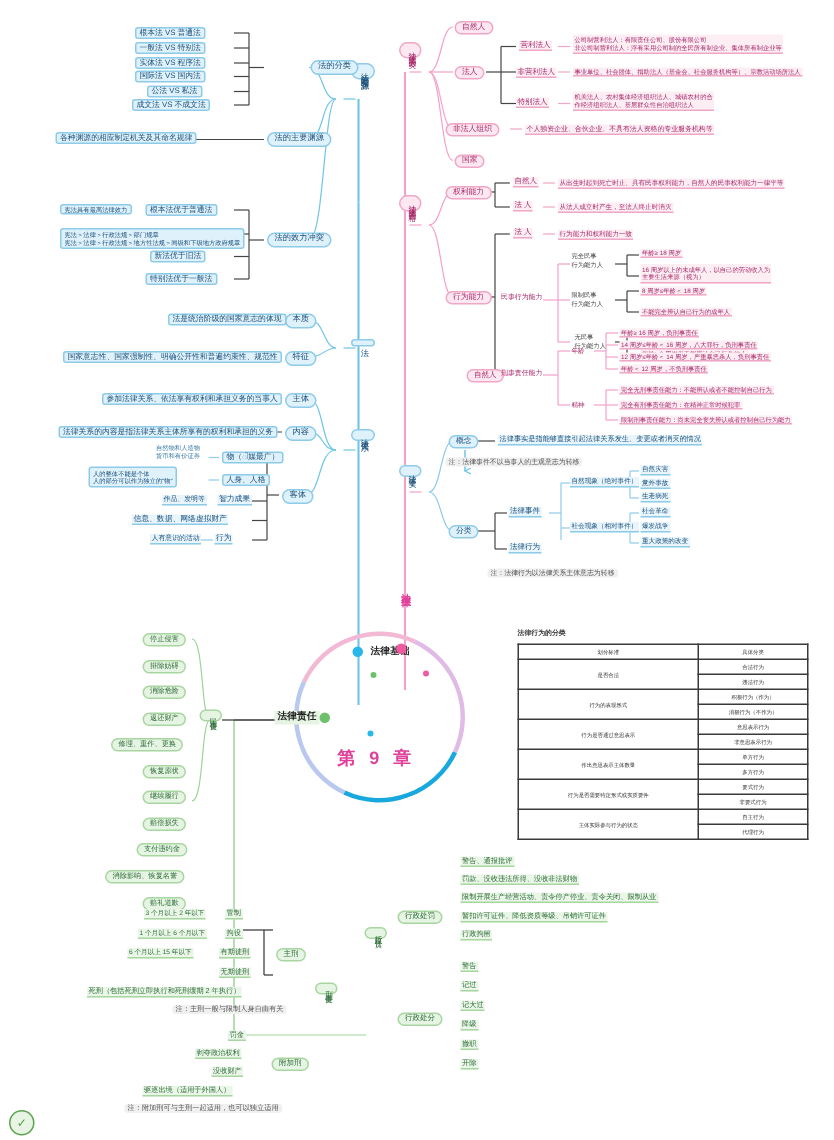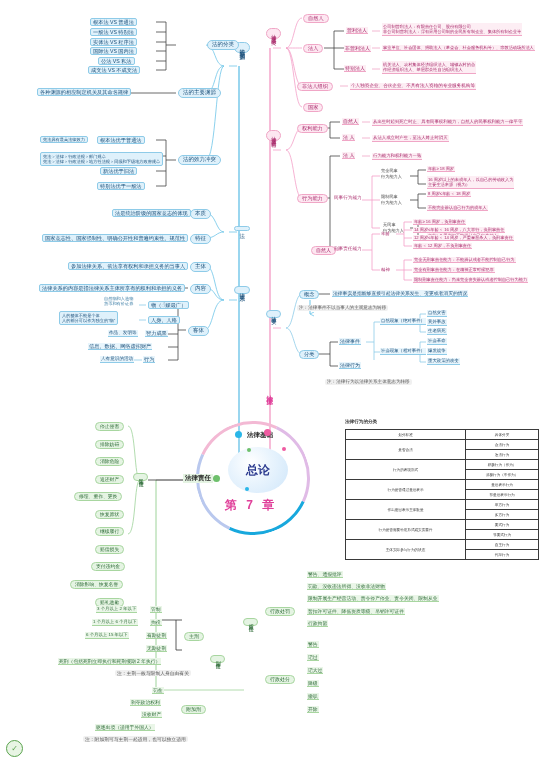--- a/index.html
+++ b/index.html
@@ -212,24 +212,21 @@
       <path d="M156,690 L244,690" stroke="#9ed39a"></path>
     </g>
     <defs>
         <marker id="ar" markerWidth="5" markerHeight="5" refX="2" refY="4" orient="auto">
       <path d="M0,0 L2,4 L4,0" fill="none" stroke="#6fc5e8" stroke-width="0.8"></path>
         </marker>
       </defs>
   </svg>
 
   <div id="ring"></div>
-  <div id="core">
-    <span>总论</span>
-  </div>
-  <div id="chap">第 7 章</div>
+  <div id="chap">第 9 章</div>
   <div class="dot" style="left:247px;top:448px;width:4px;height:4px;background:#6ec06c;"></div>
   <div class="dot" style="left:282px;top:447px;width:4px;height:4px;background:#ef5ba1;"></div>
   <div class="dot" style="left:245px;top:487px;width:4px;height:4px;background:#29b6e8;"></div>
 
   <div class="n" style="left:247px;top:432px;font-size:6.5px;font-weight:bold;color:#222;">法律基础</div>
   <div class="dot" style="left:235px;top:431px;width:7px;height:7px;background:#29b6e8;"></div>
 
   <div class="n vert" style="left:266px;top:390px;font-size:6.5px;font-weight:bold;color:#e0409a;">法律主体</div>
   <div class="dot" style="left:264px;top:429px;width:7px;height:7px;background:#ef5ba1;"></div>
 

